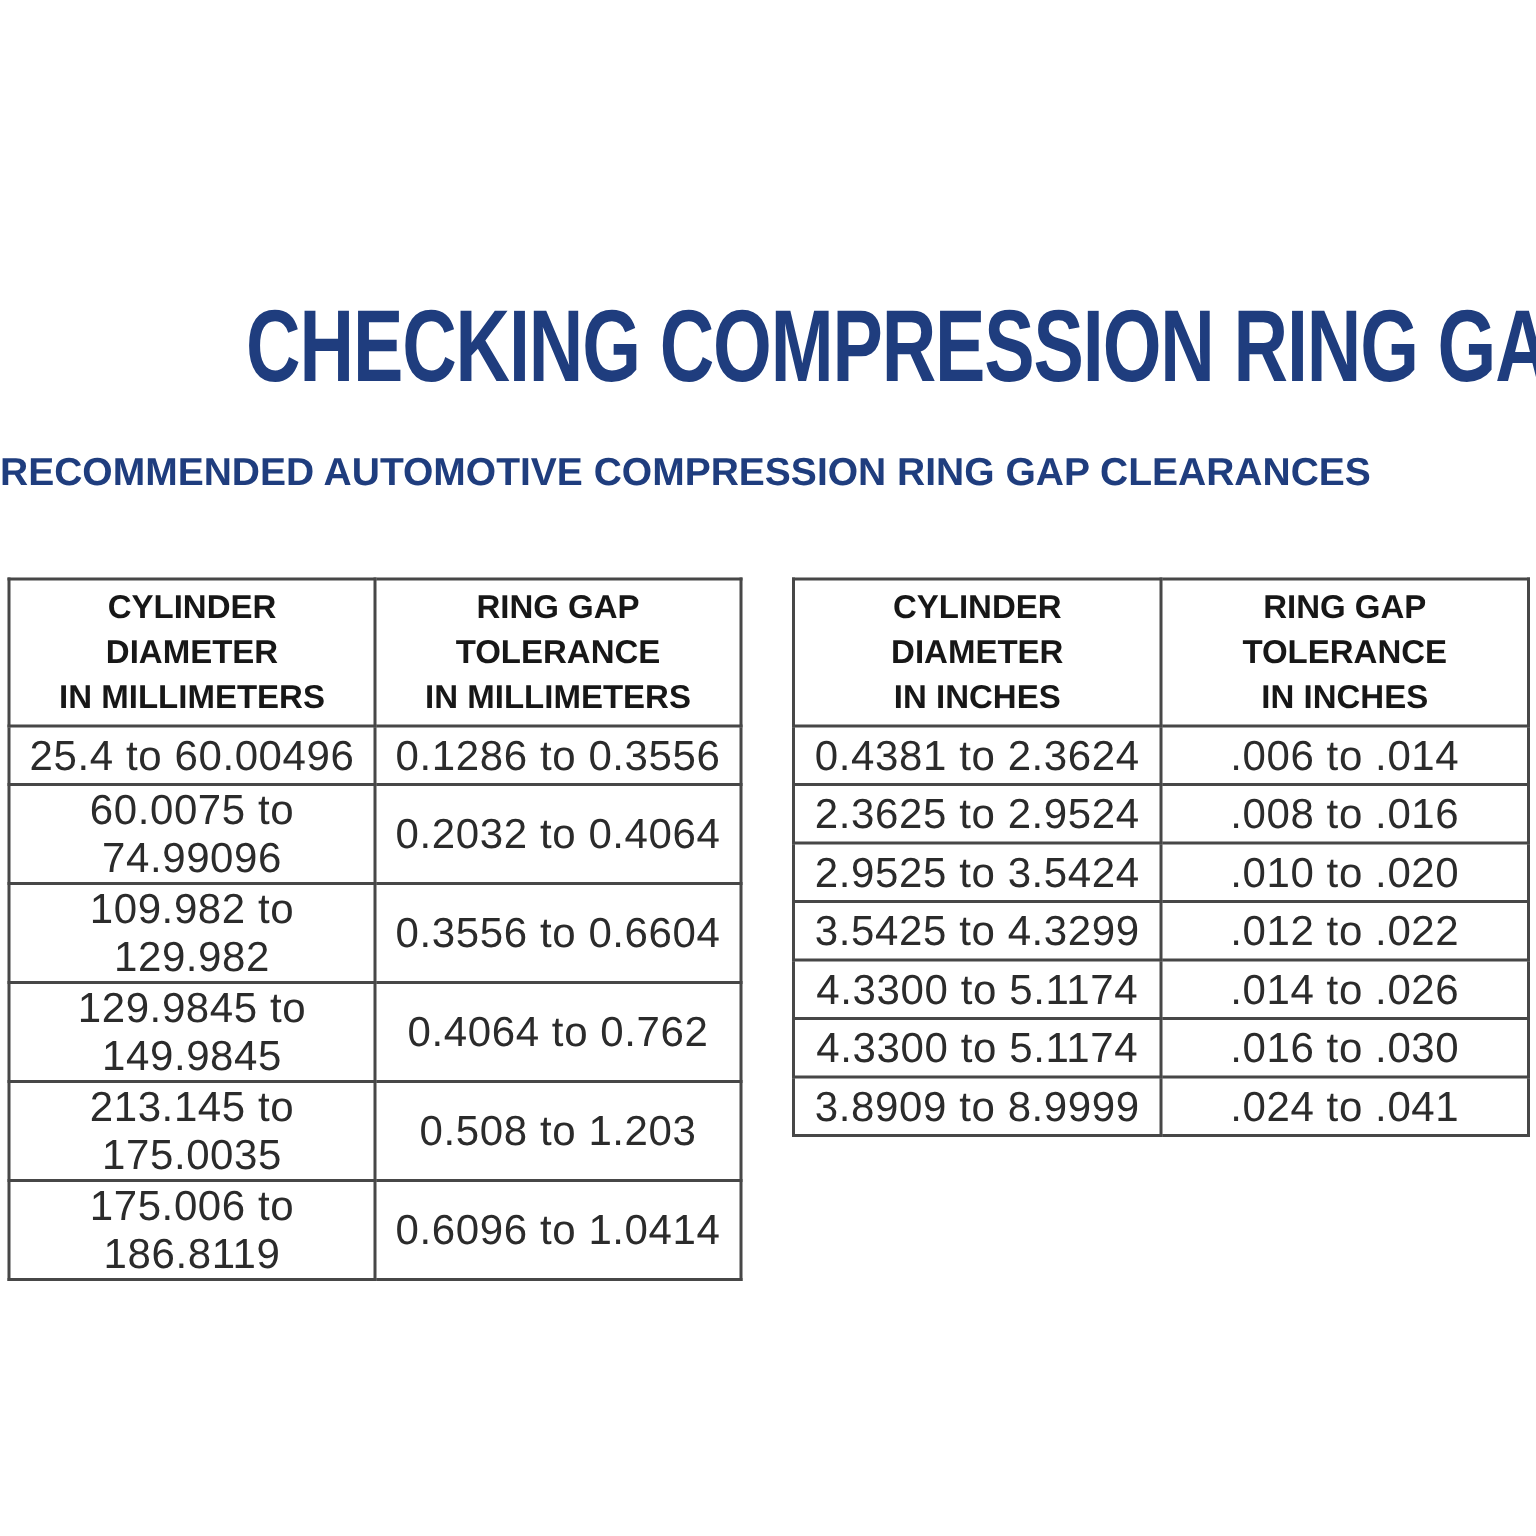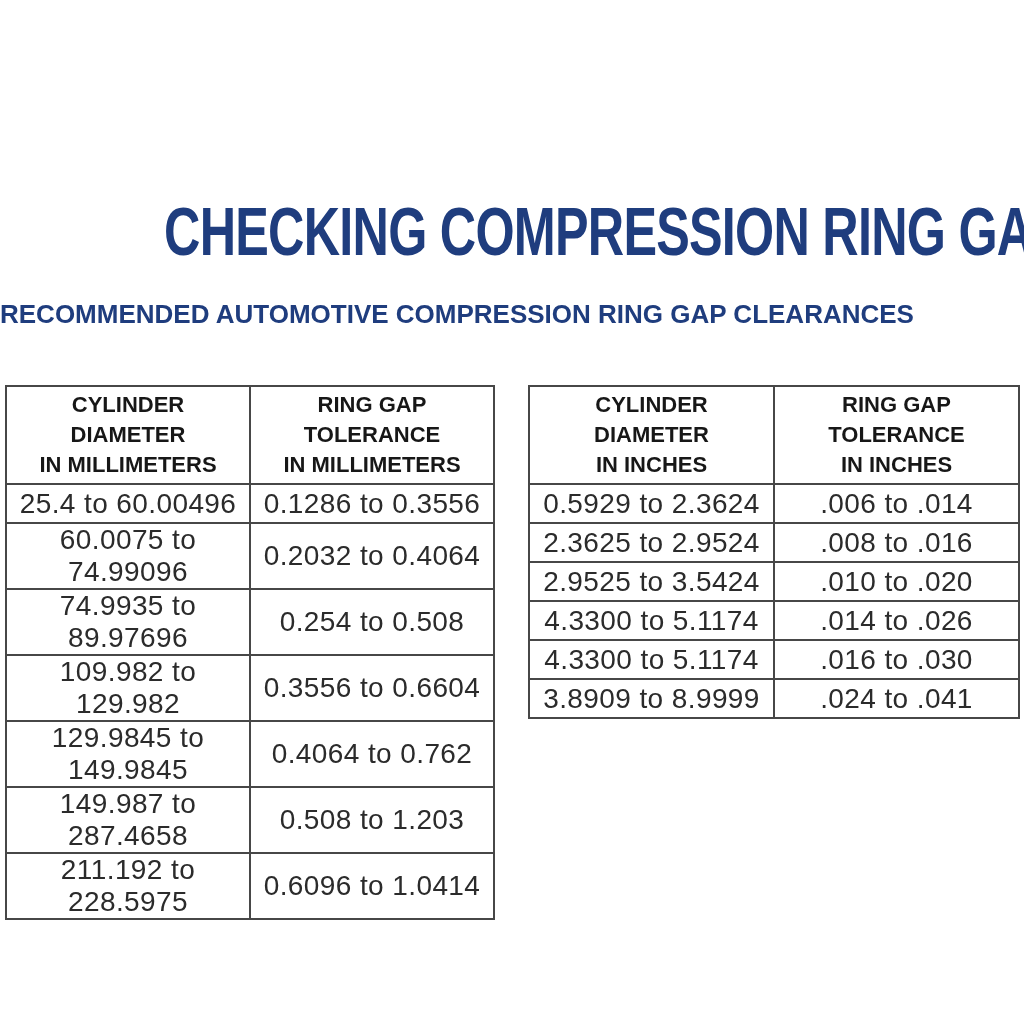--- a/index.html
+++ b/index.html
@@ -114,37 +114,33 @@
     <tbody>
         <tr>
           <td>25.4 to 60.00496</td>
           <td>0.1286 to 0.3556</td>
         </tr>
         <tr>
           <td>60.0075 to 74.99096</td>
           <td>0.2032 to 0.4064</td>
         </tr>
         <tr>
-          <td>74.9935 to 89.97696</td>
-          <td>0.254 to 0.508</td>
-        </tr>
-        <tr>
           <td>109.982 to 129.982</td>
           <td>0.3556 to 0.6604</td>
         </tr>
         <tr>
           <td>129.9845 to 149.9845</td>
           <td>0.4064 to 0.762</td>
         </tr>
         <tr>
-          <td>149.987 to 287.4658</td>
+          <td>213.145 to 175.0035</td>
           <td>0.508 to 1.203</td>
         </tr>
         <tr>
-          <td>211.192 to 228.5975</td>
+          <td>175.006 to 186.8119</td>
           <td>0.6096 to 1.0414</td>
         </tr>
       </tbody>
   </table>
 </div>
 
 <div class="spec-table-wrap inches">
   <table class="spec-table">
     <thead>
       <tr>
@@ -155,30 +151,34 @@
         </th>
         <th>
           <span class="hline">RING GAP</span>
           <span class="hline">TOLERANCE</span>
           <span class="hline">IN INCHES</span>
         </th>
       </tr>
     </thead>
     <tbody>
         <tr>
-          <td>0.5929 to 2.3624</td>
+          <td>0.4381 to 2.3624</td>
           <td>.006 to .014</td>
         </tr>
         <tr>
           <td>2.3625 to 2.9524</td>
           <td>.008 to .016</td>
         </tr>
         <tr>
           <td>2.9525 to 3.5424</td>
           <td>.010 to .020</td>
+        </tr>
+        <tr>
+          <td>3.5425 to 4.3299</td>
+          <td>.012 to .022</td>
         </tr>
         <tr>
           <td>4.3300 to 5.1174</td>
           <td>.014 to .026</td>
         </tr>
         <tr>
           <td>4.3300 to 5.1174</td>
           <td>.016 to .030</td>
         </tr>
         <tr>

